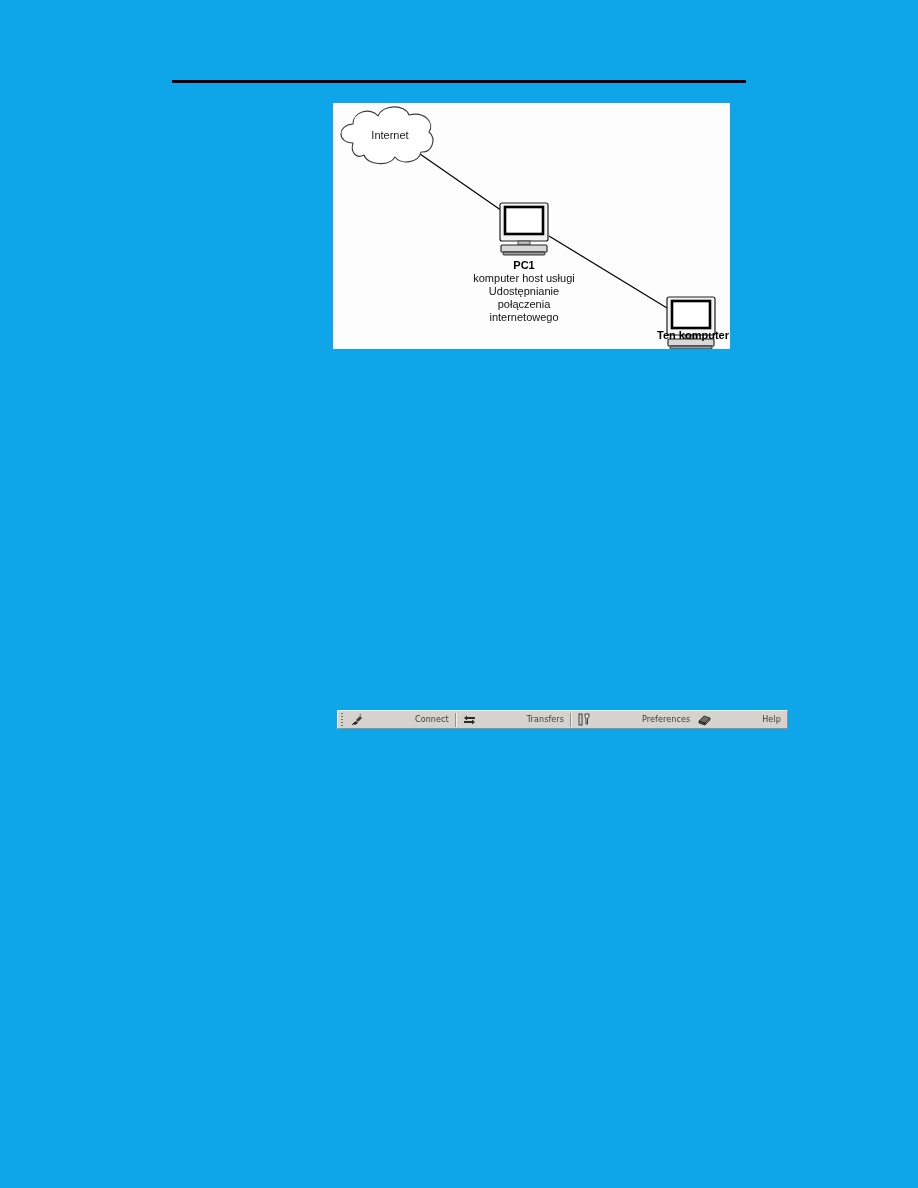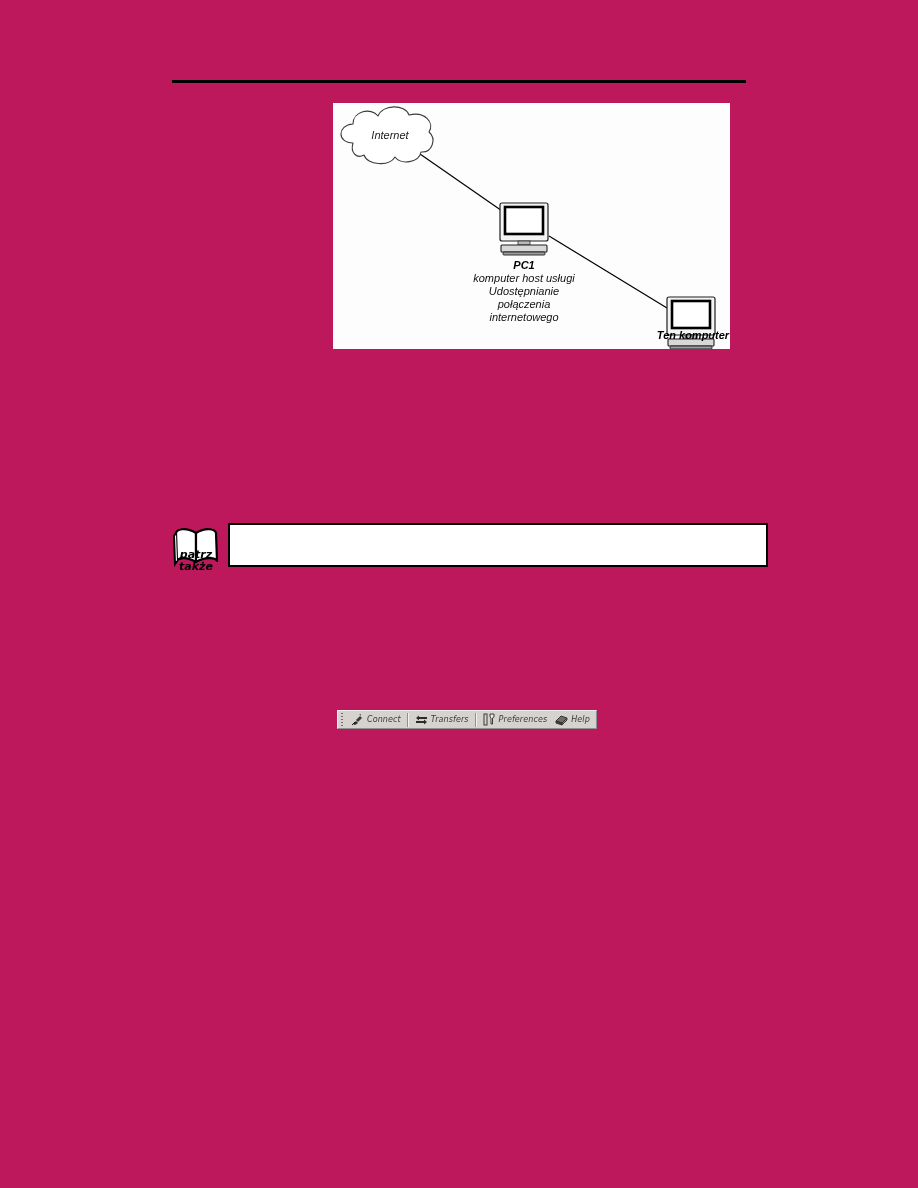--- a/index.html
+++ b/index.html
@@ -12,22 +12,21 @@
     height: 1188px;
     background: #ffffff;
     font-family: "Liberation Sans", sans-serif;
     position: relative;
     overflow: hidden;
   }
 
   .page {
     position: absolute;
     inset: 0;
-    background: #be185d;
-    font-style: italic;
+    background: #0ea5e9;
   }
 
   
   .header-rule {
     position: absolute;
     left: 172px;
     top: 80px;
     width: 574px;
     height: 3px;
     background: #000000;
@@ -138,20 +137,21 @@
     height: 17px;
     flex: 0 0 auto;
     cursor: default;
   }
   .tb-label {
     font-family: "DejaVu Sans", sans-serif;
     font-size: 8px;
     color: #3a3a3a;
     white-space: nowrap;
     letter-spacing: 0.1px;
+    margin-left: 48px;
   }
   .tb-sep {
     width: 1px;
     height: 14px;
     background: #8f8f8f;
     border-right: 1px solid #f2f2f2;
     margin: 0 2px;
     flex: 0 0 auto;
   }
   .tb-icon {
@@ -213,42 +213,20 @@
         <rect x="352" y="232" width="12" height="4" fill="#b9b9b9" stroke="#333" stroke-width="0.8"></rect>
         <rect x="335" y="236" width="46" height="7" rx="1" fill="#d8d8d8" stroke="#1f1f1f" stroke-width="1.1"></rect>
         <rect x="337" y="243" width="42" height="3" rx="1" fill="#9d9d9d" stroke="#1f1f1f" stroke-width="0.9"></rect>
       </g>
     </svg>
 
     <div style="position:absolute; left:300px; top:226px; width:120px; text-align:center;
                 font-size:11px; font-weight:bold; color:#000;">Ten komputer</div>
   </div>
 
-  <div class="note-block">
-
-    <div class="note-icon">
-      <svg viewBox="0 0 54 54" width="54" height="54" xmlns="http://www.w3.org/2000/svg">
-
-        <path d="M 4 13 C 5 9, 14 7, 24 13 L 24 42 C 14 36, 6 38, 5 41 Z" fill="#ffffff" stroke="#000000" stroke-width="2.2" stroke-linejoin="round"></path>
-
-        <path d="M 24 13 C 34 7, 43 9, 44 13 L 45 41 C 44 38, 34 36, 24 42 Z" fill="#ffffff" stroke="#000000" stroke-width="2.2" stroke-linejoin="round"></path>
-
-        <line x1="24" y1="13" x2="24" y2="42" stroke="#000000" stroke-width="1.6"></line>
-
-        <path d="M 4 13 L 2 16 L 3 44 L 5 41" fill="#ffffff" stroke="#000000" stroke-width="2"></path>
-
-        <text x="24" y="38" text-anchor="middle" font-family="DejaVu Sans, sans-serif" font-size="11" font-weight="bold" fill="#000000">patrz</text>
-        <text x="24" y="50" text-anchor="middle" font-family="DejaVu Sans, sans-serif" font-size="11" font-weight="bold" fill="#000000">także</text>
-      </svg>
-    </div>
-
-    <div class="note-box">
-      <div class="note-box-text"></div>
-    </div>
-  </div>
 
   <div class="toolbar">
 
     <div class="tb-grip"></div>
 
     <div class="tb-item">
       <svg class="tb-icon" viewBox="0 0 13 13" xmlns="http://www.w3.org/2000/svg">
         <path d="M2 11 L5 8 L7 10 L4 12 Z" fill="#2b2b2b"></path>
         <path d="M5 7 L9 3 L11 5 L7 9 Z" fill="#3a3a3a"></path>
         <path d="M8 1 L10 1 L10 3 Z" fill="#6b6b6b"></path>

